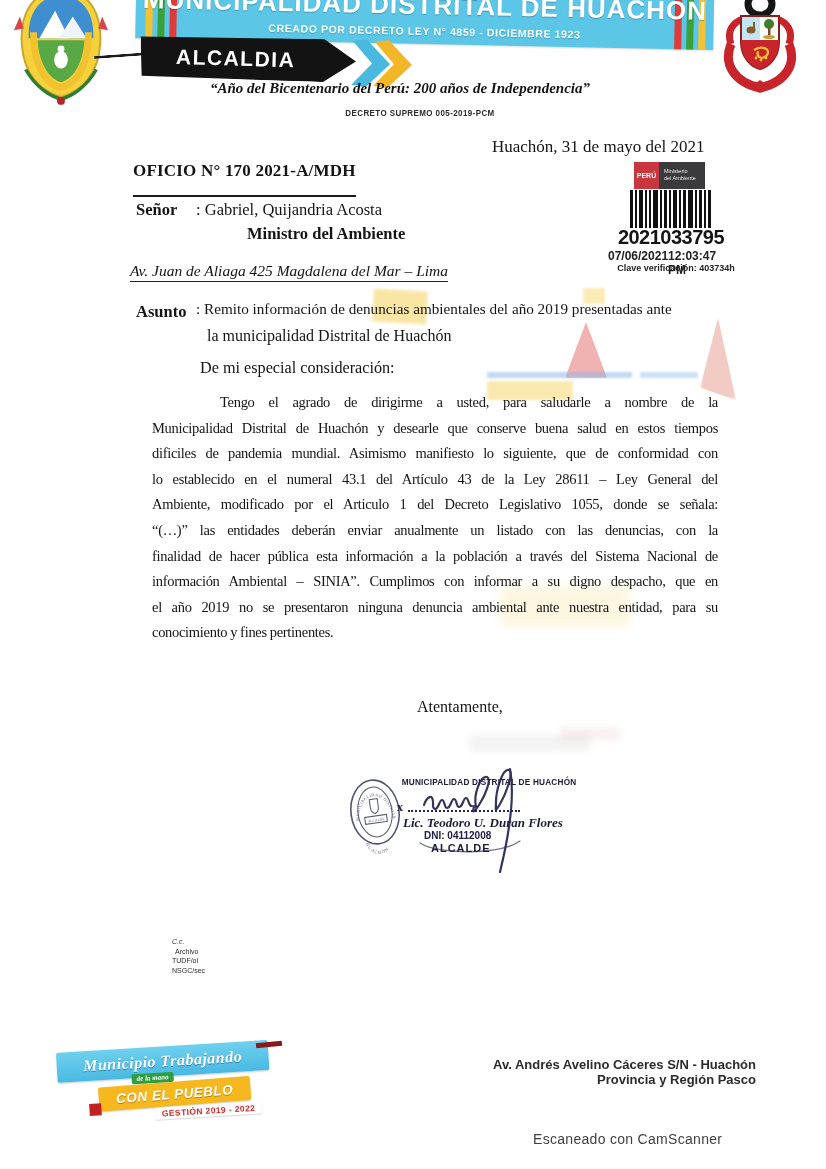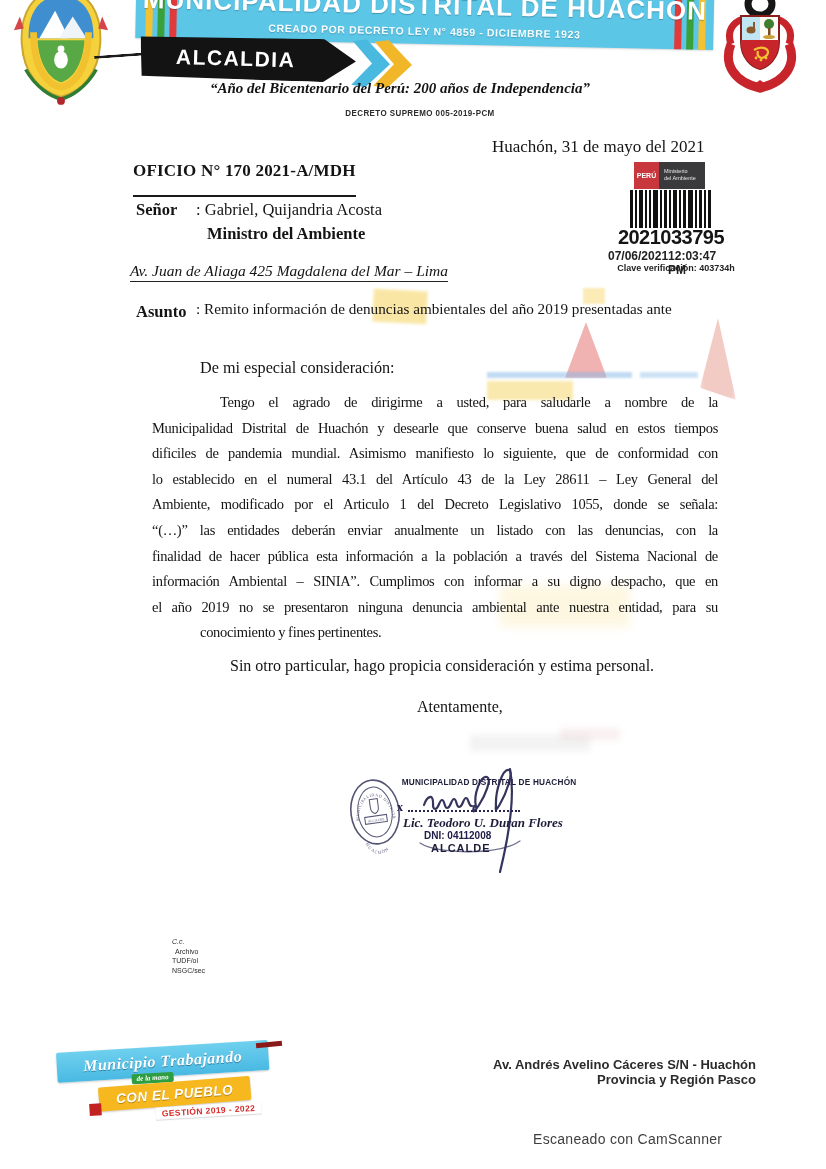--- a/index.html
+++ b/index.html
@@ -1,19 +1,19 @@
 <!DOCTYPE html>
 <html><head>
 <meta charset="utf-8">
 <style>
   html,body{margin:0;padding:0;background:#e9e9e9;}
   .page{position:relative;width:826px;height:1169px;background:#ffffff;overflow:hidden;
         font-family:"Liberation Serif",serif;color:#141414;margin:0 auto;}
   .abs{position:absolute;}
-  .b{font-weight:bold;} .i{font-style:italic;}
+  .b{font-weight:bold;margin-left:40px;} .i{font-style:italic;}
   .nowrap{white-space:nowrap;}
   
   .banner{left:136px;top:-36px;width:578px;height:80px;background:#5cc6e7;
           transform:rotate(1.2deg);box-shadow:0 1px 2px rgba(0,0,0,.15);}
   .banner-title{position:absolute;left:0;right:0;bottom:23px;text-align:center;color:#fff;
           font-family:"Liberation Sans",sans-serif;font-weight:bold;font-size:26px;letter-spacing:1px;
           text-shadow:0 1px 1px rgba(20,60,80,.35);white-space:nowrap;}
   .banner-sub{position:absolute;left:0;right:0;bottom:7px;text-align:center;color:#f6fdff;
           font-family:"Liberation Sans",sans-serif;font-weight:bold;font-size:10.5px;letter-spacing:.6px;
           text-shadow:0 1px 1px rgba(20,60,80,.3);white-space:nowrap;}
@@ -42,21 +42,21 @@
           font-weight:bold;font-size:9px;color:#222;}
   
   .dateline{left:492px;top:137px;font-size:17px;}
   .oficio{left:133px;top:161px;font-size:17px;font-weight:bold;letter-spacing:.2px;
           border-bottom:2px solid #1a1a1a;padding-bottom:14px;}
   .lbl{font-size:16.5px;font-weight:bold;}
   .addr{left:130px;top:262px;font-size:15.5px;font-style:italic;border-bottom:1.6px solid #222;padding-bottom:1px;}
   .body-line{width:566px;text-align:justify;text-align-last:justify;font-size:14.5px;letter-spacing:-.3px;
           word-spacing:-.4px;height:25.6px;line-height:25.6px;overflow:visible;}
   .body-line.first{margin-left:68px;width:498px;}
-  .body-line.last{text-align:center;text-align-last:left;margin-left:48px;}
+  .body-line.last{text-align:center;text-align-last:left;}
   
   .sig-entity{left:399px;top:777px;font-family:"Liberation Sans",sans-serif;font-size:8.5px;font-weight:bold;
           color:#1c1c38;letter-spacing:.2px;transform:scaleX(.97);white-space:nowrap;}
   .sig-x{left:397px;top:800px;font-size:12px;font-weight:bold;color:#20204a;}
   .sig-line{left:408px;top:810px;width:112px;border-top:2px dotted #26264f;}
   .sig-name{left:403px;top:815px;font-size:13px;font-weight:bold;font-style:italic;color:#1c1c38;white-space:nowrap;}
   .sig-dni{left:424px;top:830px;font-family:"Liberation Sans",sans-serif;font-size:10px;font-weight:bold;color:#20204a;}
   .sig-title{left:431px;top:842px;font-family:"Liberation Sans",sans-serif;font-size:11px;font-weight:bold;
           letter-spacing:1px;color:#1c1c38;}
   
@@ -200,37 +200,37 @@
   <div class="abs oficio z2">OFICIO N° 170 2021-A/MDH</div>
 
   <div class="abs lbl z2" style="left:136px;top:200px;">Señor</div>
   <div class="abs z2 nowrap" style="left:196px;top:200px;font-size:16.5px;">: Gabriel, Quijandria Acosta</div>
   <div class="abs z2 b nowrap" style="left:207px;top:224px;font-size:16.5px;">Ministro del Ambiente</div>
 
   <div class="abs addr z2 nowrap">Av. Juan de Aliaga 425 Magdalena del Mar – Lima</div>
 
   <div class="abs lbl z2" style="left:136px;top:302px;">Asunto</div>
   <div class="abs z2 nowrap" style="left:196px;top:300px;font-size:15.2px;">: Remito información de denuncias ambientales del año 2019 presentadas ante</div>
+  <div class="abs z2 nowrap" style="left:207px;top:327px;font-size:16px;">la municipalidad Distrital de Huachón</div>
 
   <div class="abs z2 nowrap" style="left:200px;top:359px;font-size:16.2px;">De mi especial consideración:</div>
 
   <div class="abs z2" style="left:152px;top:390px;">
     <div class="body-line first">Tengo el agrado de dirigirme a usted, para saludarle a nombre de la</div>
     <div class="body-line">Municipalidad Distrital de Huachón y desearle que conserve buena salud en estos tiempos</div>
     <div class="body-line">dificiles de pandemia mundial. Asimismo manifiesto lo siguiente, que de conformidad con</div>
     <div class="body-line">lo establecido en el numeral 43.1 del Artículo 43 de la Ley 28611 – Ley General del</div>
     <div class="body-line">Ambiente, modificado por el Articulo 1 del Decreto Legislativo 1055, donde se señala:</div>
     <div class="body-line">“(…)” las entidades deberán enviar anualmente un listado con las denuncias, con la</div>
     <div class="body-line">finalidad de hacer pública esta información a la población a través del Sistema Nacional de</div>
     <div class="body-line">información Ambiental – SINIA”. Cumplimos con informar a su digno despacho, que en</div>
     <div class="body-line">el año 2019  no se presentaron ninguna denuncia ambiental ante nuestra entidad, para su</div>
     <div class="body-line last">conocimiento y fines pertinentes.</div>
   </div>
 
-  <div class="abs z2 nowrap" style="left:230px;top:657px;font-size:16px;">Sin otro particular, hago propicia consideración y estima personal.</div>
   <div class="abs z2 nowrap" style="left:417px;top:698px;font-size:16px;">Atentamente,</div>
 
   <div class="abs sig-entity z2">MUNICIPALIDAD DISTRITAL DE HUACHÓN</div>
   <div class="abs sig-x z2">x</div>
   <div class="abs sig-line z2"></div>
   <div class="abs sig-name z2">Lic. Teodoro U. Duran Flores</div>
   <div class="abs sig-dni z2">DNI: 04112008</div>
   <div class="abs sig-title z2">ALCALDE</div>
 
   <svg class="abs z2" style="left:330px;top:755px;" width="240" height="130" viewBox="0 0 240 130">

